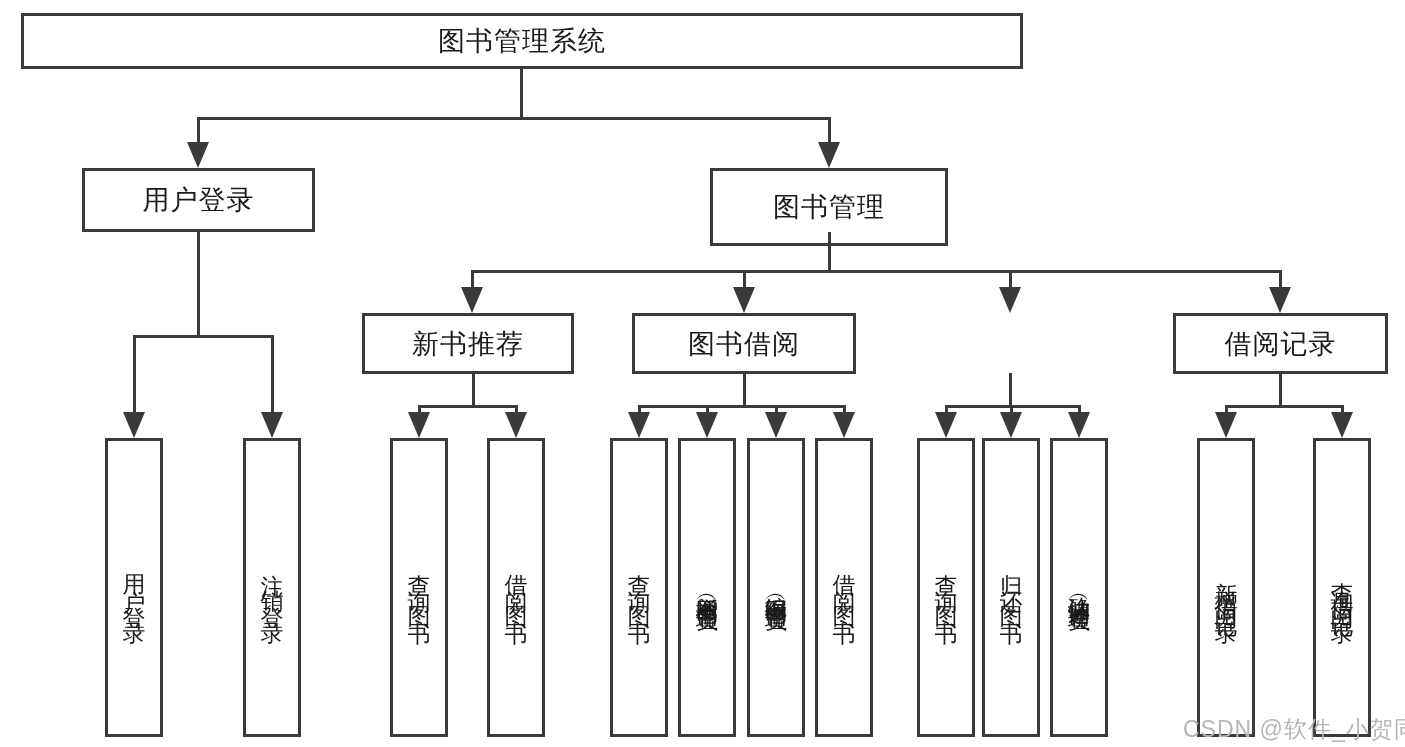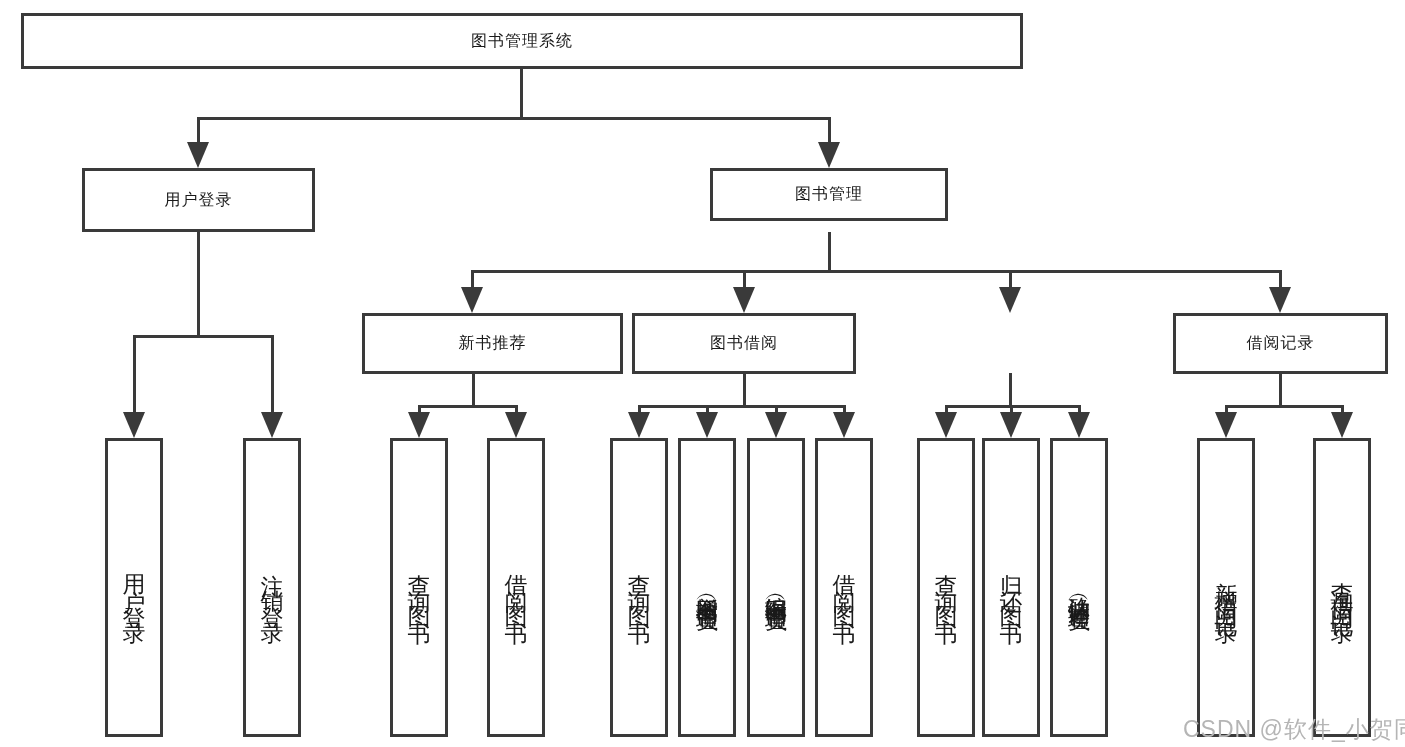--- a/index.html
+++ b/index.html
@@ -7,21 +7,21 @@
     --ink:#1a1a1a;
   }
   html,body{margin:0;padding:0;background:#fff;}
   .canvas{
     position:relative;width:1405px;height:747px;background:#ffffff;
     font-family:"Liberation Sans", sans-serif;color:var(--ink);overflow:hidden;
   }
   .node{
     position:absolute;background:#fff;border:3px solid var(--line);
     box-sizing:border-box;display:flex;align-items:center;justify-content:center;
-    font-size:16px;letter-spacing:1px;white-space:nowrap;
+    font-size:27px;letter-spacing:1px;white-space:nowrap;
   }
   .leaf{
     position:absolute;background:#fff;border:3px solid var(--line);
     box-sizing:border-box;display:flex;align-items:center;justify-content:center;
     top:438px;width:58px;height:299px;
   }
   .vtext{
     writing-mode:vertical-rl;text-orientation:mixed;
     font-size:23px;line-height:1;
   }
@@ -47,25 +47,25 @@
 <div class="canvas">
 
   <div class="node" style="left:21px;top:13px;width:1002px;height:56px;">
     <span>图书管理系统</span>
   </div>
 
   <div class="node" style="left:82px;top:168px;width:233px;height:64px;">
     <span>用户登录</span>
   </div>
 
-  <div class="node" style="left:710px;top:168px;width:238px;height:53px;">
+  <div class="node" style="left:710px;top:168px;width:238px;height:78px;">
     <span>图书管理</span>
   </div>
 
-  <div class="node" style="left:362px;top:313px;width:261px;height:61px;align-items:center;">
+  <div class="node" style="left:362px;top:313px;width:212px;height:61px;align-items:center;">
     <span>新书推荐</span>
   </div>
 
   <div class="node" style="left:632px;top:313px;width:224px;height:61px;">
     <span>图书借阅</span>
   </div>
 
 
   <div class="node" style="left:1173px;top:313px;width:215px;height:61px;">
     <span>借阅记录</span>

